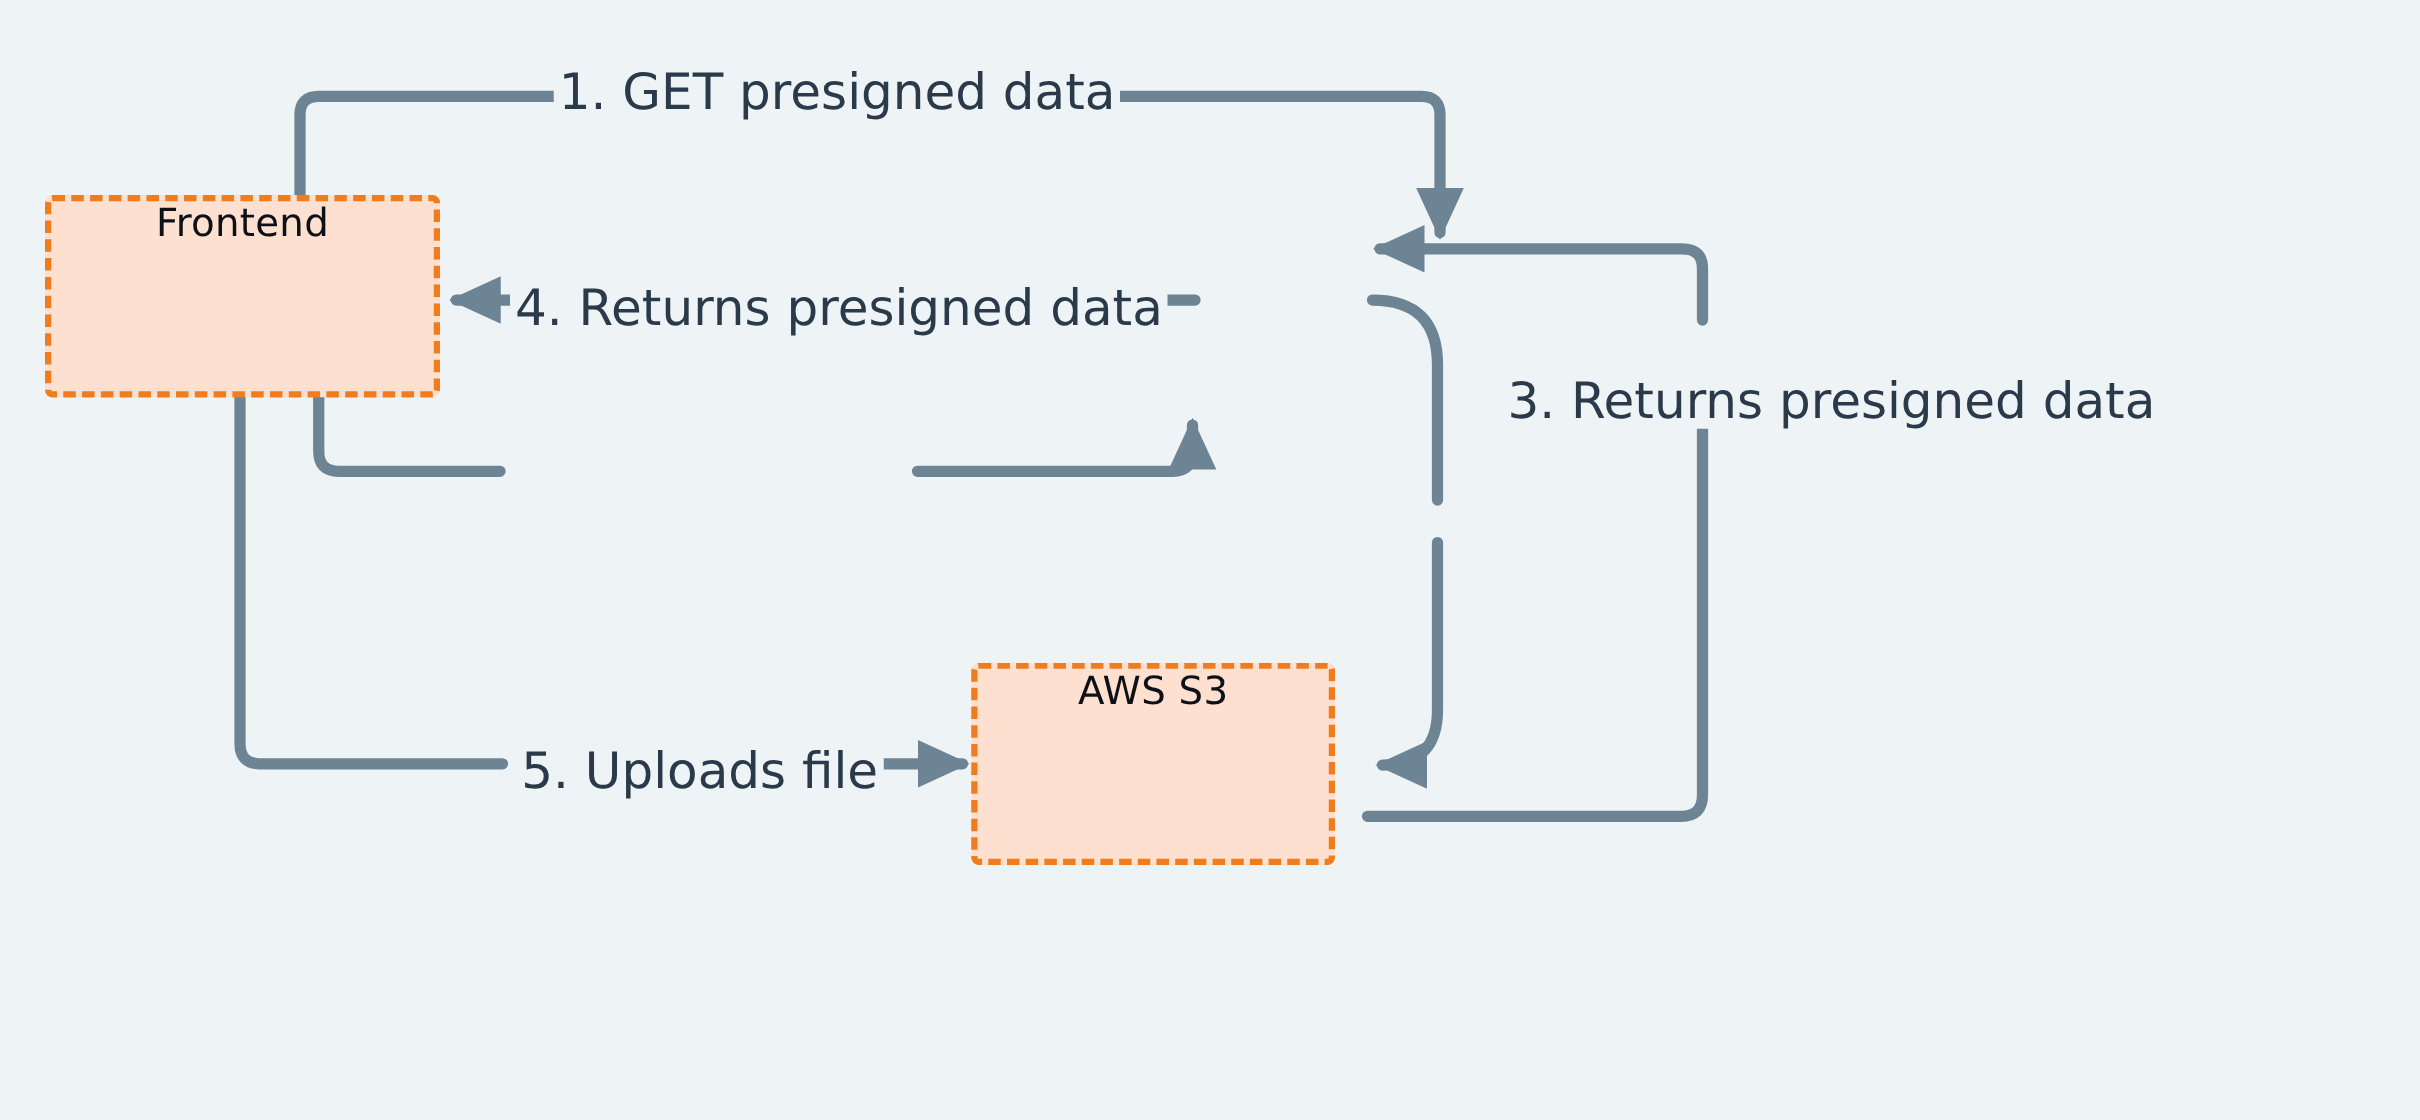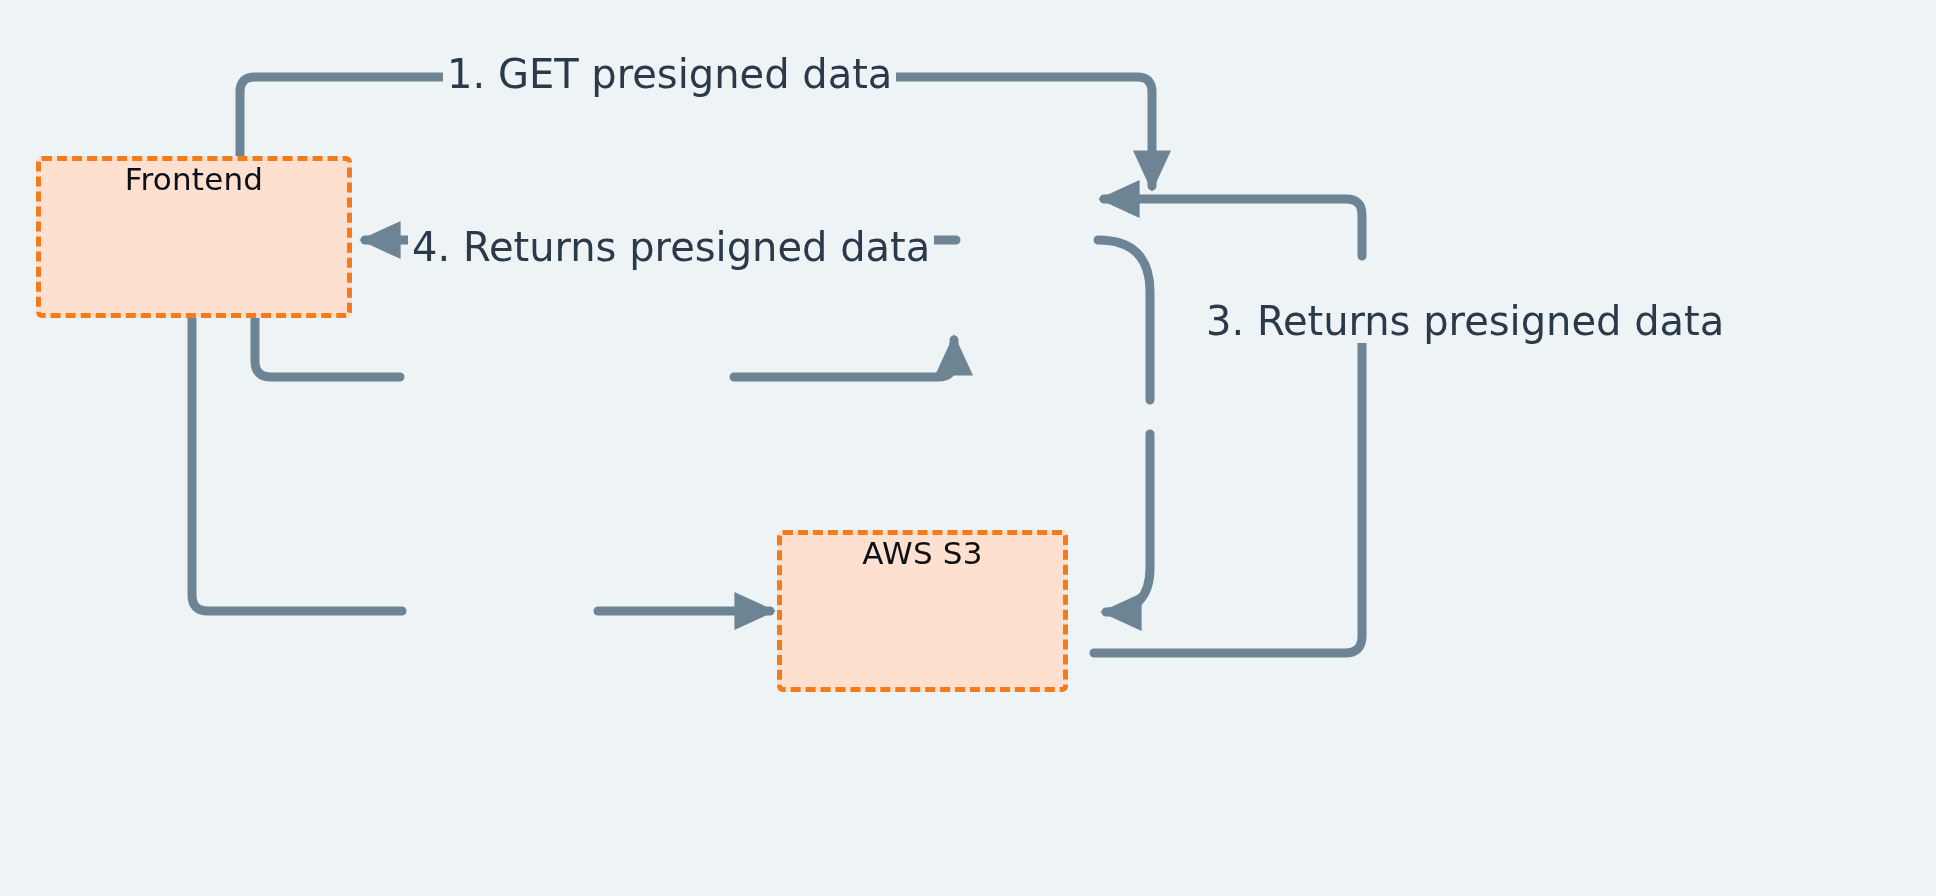--- a/index.html
+++ b/index.html
@@ -101,14 +101,15 @@
   </div>
 
   <div class="edge-label" style="left:443px; top:52px;">1. GET presigned data</div>
 
   <div class="edge-label" style="left:408px; top:225px;">4. Returns presigned data</div>
 
   <div class="edge-label" style="left:1202px; top:267px;margin-top:32px;">3. Returns presigned data</div>
 
 
 
+  <div class="edge-label" style="left:413px; top:595px;">5. Uploads file</div>
 
 </div>
 
 </body></html>

